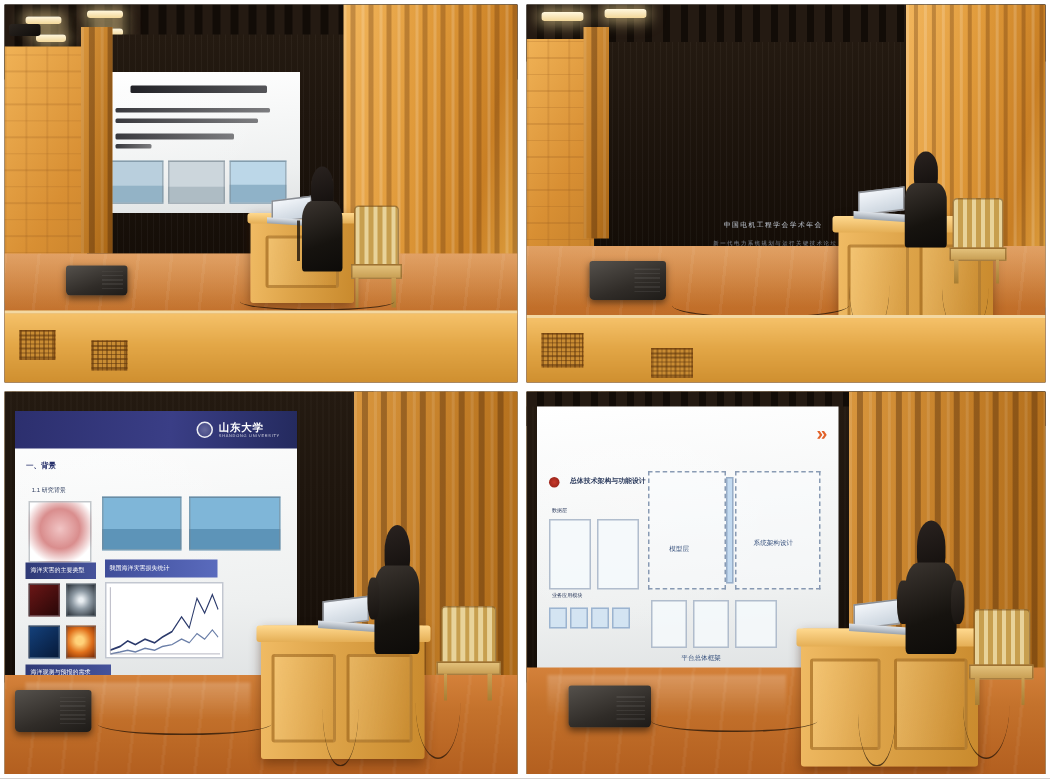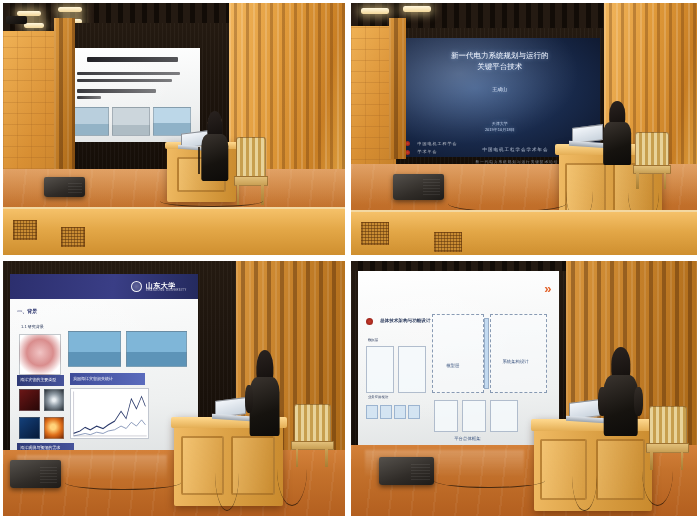--- a/index.html
+++ b/index.html
@@ -359,32 +359,20 @@
     <div class="scene">
 
       <div class="ceiling" style="height:15%;"></div>
       <div class="ceil-light" style="left:3%;top:2%;width:8%;height:2.4%;"></div>
       <div class="ceil-light" style="left:15%;top:1%;width:8%;height:2.4%;"></div>
 
       <div class="wallL" style="width:16%;top:9%;height:62%;"></div>
 
       <div class="backwall" style="left:13%;top:10%;width:62%;height:54%;"></div>
 
-      <div class="screen dark" style="left:14%;top:14%;width:58%;height:47%;">
-        <div class="screen-glow"></div>
-        <div class="title-cn" style="top:10%;font-size:7.5px;">新一代电力系统规划与运行的
-关键平台技术</div>
-        <div class="title-cn" style="top:40%;font-size:5px;color:#dce6f7;">王成山</div>
-        <div class="title-cn" style="top:70%;font-size:4px;color:#c3d2ea;">天津大学
-2019年10月18日</div>
-        <div class="mini-logo" style="left:3%;top:87%;width:5px;height:5px;"></div>
-        <div class="mini-logo" style="left:3%;top:94%;width:5px;height:5px;"></div>
-        <div class="footer-text" style="left:9%;top:87.5%;">中国电机工程学会</div>
-        <div class="footer-text" style="left:9%;top:94.5%;">学术年会</div>
-      </div>
 
       <div class="footer-text" style="left:38%;top:57.5%;font-size:4.5px;color:rgba(230,240,255,.8);">中国电机工程学会学术年会</div>
       <div class="footer-text" style="left:36%;top:62.5%;font-size:3.6px;color:rgba(210,225,250,.55);">新一代电力系统规划与运行关键技术论坛</div>
 
       <div class="curtain" style="left:73%;top:0;width:27%;height:80%;"></div>
       <div class="curtain dim" style="left:11%;top:6%;width:5%;height:56%;"></div>
 
       <div class="floor" style="height:36%;"></div>
       <div class="floor-reflect" style="top:64%;height:16%;"></div>
 

